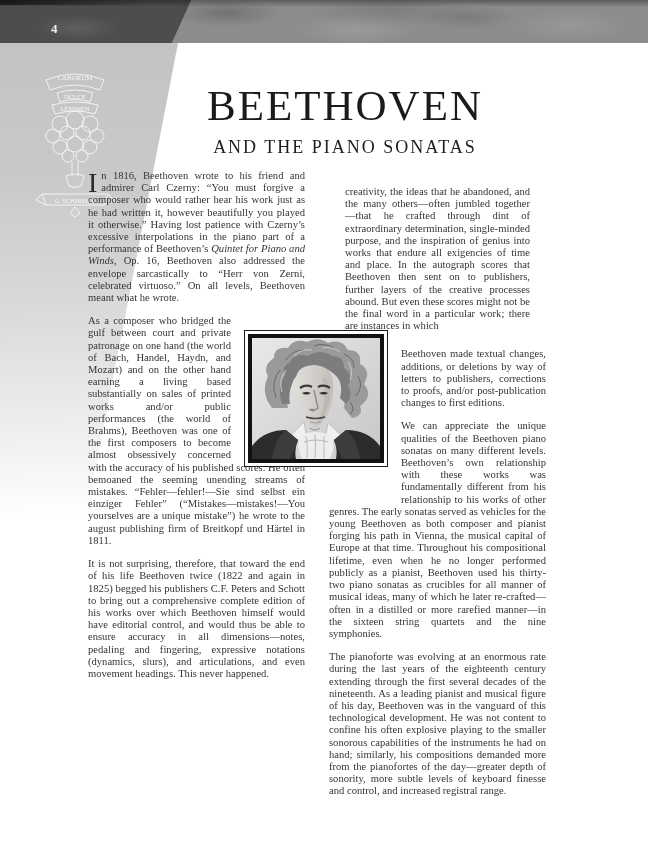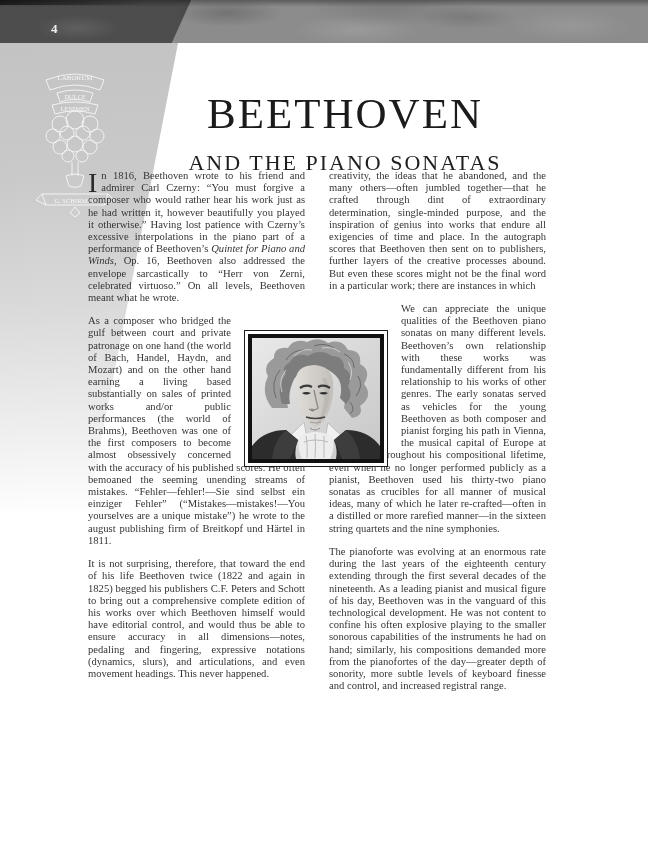--- a/index.html
+++ b/index.html
@@ -34,40 +34,40 @@
     background:linear-gradient(178deg,#c3c3c3 0%,#c9c9c9 28%,#d9d9d9 55%,#efefef 82%,#ffffff 100%);
     clip-path:polygon(0 0, 93.7% 0, 45.8% 100%, 0 100%);}
 
   .emblem{position:absolute;top:64px;left:30px;width:90px;height:155px;opacity:.85;}
   .emblem svg{display:block;width:100%;height:100%;}
   .emblem text{font-family:"Liberation Serif",serif;fill:#ffffff;}
 
   
   .title-block{position:absolute;top:76px;left:90px;width:510px;text-align:center;z-index:2;}
   .title-main{
-    margin:16px;font-size:43px;line-height:44px;font-weight:400;
+    margin:8px;font-size:43px;line-height:44px;font-weight:400;
     letter-spacing:2px;color:#1b1b1b;}
   .title-sub{
-    margin:3px 0 0 0;font-size:22px;line-height:22px;font-weight:400;
+    margin:3px 0 0 0;font-size:18px;line-height:22px;font-weight:400;
     letter-spacing:2px;color:#1f1f1f;}
 
   
   .portrait{
     position:absolute;left:244px;top:330px;width:144px;height:137px;
     box-sizing:border-box;border:1px solid #1c1c1c;background:#fff;padding:3px;z-index:2;}
   .portrait-inner{box-sizing:border-box;width:100%;height:100%;border:4px solid #121212;}
   .portrait-inner svg{display:block;width:100%;height:100%;}
 
   
   .col{position:absolute;top:170px;width:217px;
     font-size:10.6px;line-height:12.2px;text-align:justify;color:#343434;}
   .col-left{left:88px;}
   .col-right{left:329px;}
   .col p{margin:0 0 11px 0;}
-  .col p.cont{margin:0;}
+  .col p.cont{margin:16px;}
   .dropcap{
     float:left;font-size:28px;line-height:23px;padding:1px 4px 0 0;color:#2a2a2a;}
   .wrap-r{float:right;width:74px;height:141px;}
   .wrap-l{float:left;width:72px;height:152px;}
   .it{font-style:italic;}
 </style>
 </head>
 <body>
 
 <div class="page">
@@ -189,18 +189,18 @@
   </div>
 
   <div class="col col-left">
     <p><span class="dropcap">I</span><span>n 1816, Beethoven wrote to his friend and admirer Carl Czerny: “You must forgive a composer who would rather hear his work just as he had written it, however beautifully you played it otherwise.” Having lost patience with Czerny’s excessive interpolations in the piano part of a performance of Beethoven’s </span><span class="it">Quintet for Piano and Winds</span><span>, Op. 16, Beethoven also addressed the envelope sarcastically to “Herr von Zerni, celebrated virtuoso.” On all levels, Beethoven meant what he wrote.</span></p>
     <p><span class="wrap-r"></span><span>As a composer who bridged the gulf between court and private patronage on one hand (the world of Bach, Handel, Haydn, and Mozart) and on the other hand earning a living based substantially on sales of printed works and/or public performances (the world of Brahms), Beethoven was one of the first composers to become almost obsessively concerned with the accuracy of his published scores. He often bemoaned the seeming unending streams of mistakes. “Fehler—fehler!—Sie sind selbst ein einziger Fehler” (“Mistakes—mistakes!—You yourselves are a unique mistake”) he wrote to the august publishing firm of Breitkopf und Härtel in 1811.</span></p>
     <p><span>It is not surprising, therefore, that toward the end of his life Beethoven twice (1822 and again in 1825) begged his publishers C.F. Peters and Schott to bring out a comprehensive complete edition of his works over which Beethoven himself would have editorial control, and would thus be able to ensure accuracy in all dimensions—notes, pedaling and fingering, expressive notations (dynamics, slurs), and articulations, and even movement headings. This never happened.</span></p>
   </div>
 
   <div class="col col-right">
     <p class="cont"><span>creativity, the ideas that he abandoned, and the many others—often jumbled together—that he crafted through dint of extraordinary determination, single-minded purpose, and the inspiration of genius into works that endure all exigencies of time and place. In the autograph scores that Beethoven then sent on to publishers, further layers of the creative processes abound. But even these scores might not be the final word in a particular work; there are instances in which</span></p>
-    <p><span class="wrap-l"></span></p>
+    <p><span class="wrap-l"></span><span>Beethoven made textual changes, additions, or deletions by way of letters to publishers, corrections to proofs, and/or post-publication changes to first editions.</span></p>
     <p><span>We can appreciate the unique qualities of the Beethoven piano sonatas on many different levels. Beethoven’s own relationship with these works was fundamentally different from his relationship to his works of other genres. The early sonatas served as vehicles for the young Beethoven as both composer and pianist forging his path in Vienna, the musical capital of Europe at that time. Throughout his compositional lifetime, even when he no longer performed publicly as a pianist, Beethoven used his thirty-two piano sonatas as crucibles for all manner of musical ideas, many of which he later re-crafted—often in a distilled or more rarefied manner—in the sixteen string quartets and the nine symphonies.</span></p>
     <p><span>The pianoforte was evolving at an enormous rate during the last years of the eighteenth century extending through the first several decades of the nineteenth. As a leading pianist and musical figure of his day, Beethoven was in the vanguard of this technological development. He was not content to confine his often explosive playing to the smaller sonorous capabilities of the instruments he had on hand; similarly, his compositions demanded more from the pianofortes of the day—greater depth of sonority, more subtle levels of keyboard finesse and control, and increased registral range.</span></p>
   </div>
 
 </div>
 
 </body></html>

